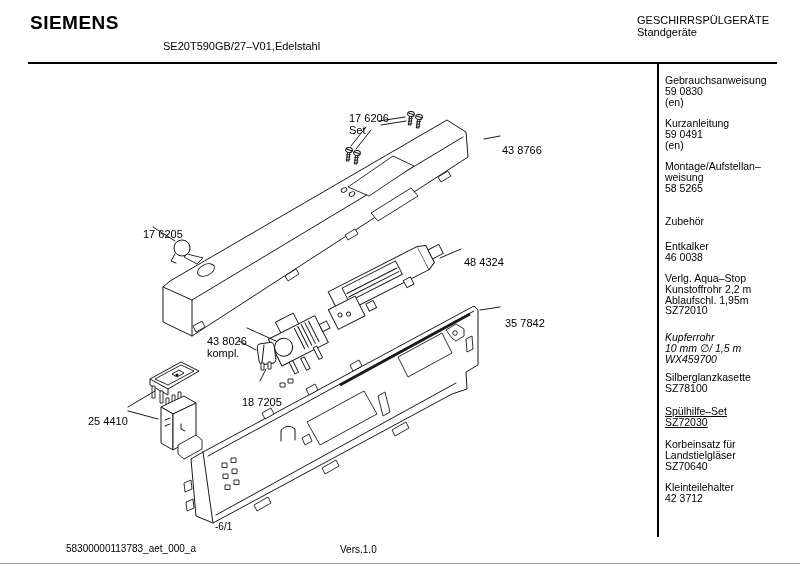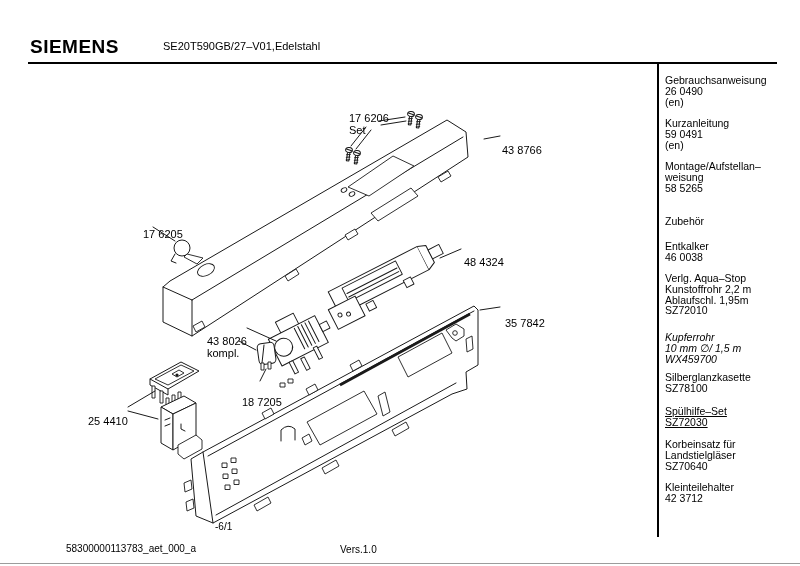--- a/index.html
+++ b/index.html
@@ -2,21 +2,21 @@
 <html><head>
 <meta charset="utf-8">
 <style>
   html,body{margin:0;padding:0;background:#e8e8e8;}
   .page{
     position:relative;width:800px;height:566px;background:#ffffff;
     font-family:"Liberation Sans","DejaVu Sans",sans-serif;color:#000;
     overflow:hidden;margin:0 auto;
   }
   .abs{position:absolute;}
-  .brand{font-size:19px;font-weight:bold;letter-spacing:.5px;margin-top:24px;}
+  .brand{font-size:19px;font-weight:bold;letter-spacing:.5px;}
   .model{font-size:11px;}
   .category{font-size:11px;line-height:12px;}
   .rule-top{height:2px;background:#000;}
   .rule-bottom{height:1px;background:#9c9c9c;}
   .sidebar-line{width:2px;background:#000;}
   .sidebar-group{position:absolute;left:665px;width:132px;font-size:10.5px;line-height:10.8px;}
   .diagram-label{position:absolute;font-size:11px;line-height:11.5px;white-space:nowrap;margin-top:16px;}
   .footer-text{font-size:10px;padding-left:28px;}
   svg{position:absolute;left:0;top:0;}
   .ln{stroke:#1a1a1a;stroke-width:1;fill:none;stroke-linecap:round;stroke-linejoin:round;}
@@ -25,28 +25,32 @@
   .thick{stroke:#1a1a1a;stroke-width:2.6;fill:none;}
   .dot{fill:#1a1a1a;stroke:none;}
 </style>
 </head>
 <body>
 
 <div class="page">
 
   <div class="abs brand" style="left:30px;top:12px;">SIEMENS</div>
   <div class="abs model" style="left:163px;top:5px;margin-top:35px;">SE20T590GB/27–V01,Edelstahl</div>
+  <div class="abs category" style="left:637px;top:14px;">
+    <div>GESCHIRRSPÜLGERÄTE</div>
+    <div>Standgeräte</div>
+  </div>
   <div class="abs rule-top" style="left:28px;top:62px;width:749px;"></div>
 
   <div class="abs sidebar-line" style="left:657px;top:62px;height:475px;"></div>
 
   <div id="sidebar">
       <div class="sidebar-group" style="top: 75px;">
         <div>Gebrauchsanweisung</div>
-        <div>26 0490</div>
+        <div>59 0830</div>
         <div>(en)</div>
       </div>
       <div class="sidebar-group" style="top: 118px;">
         <div>Kurzanleitung</div>
         <div>59 0491</div>
         <div>(en)</div>
       </div>
       <div class="sidebar-group" style="top: 161px;">
         <div>Montage/Aufstellan–</div>
         <div>weisung</div>

